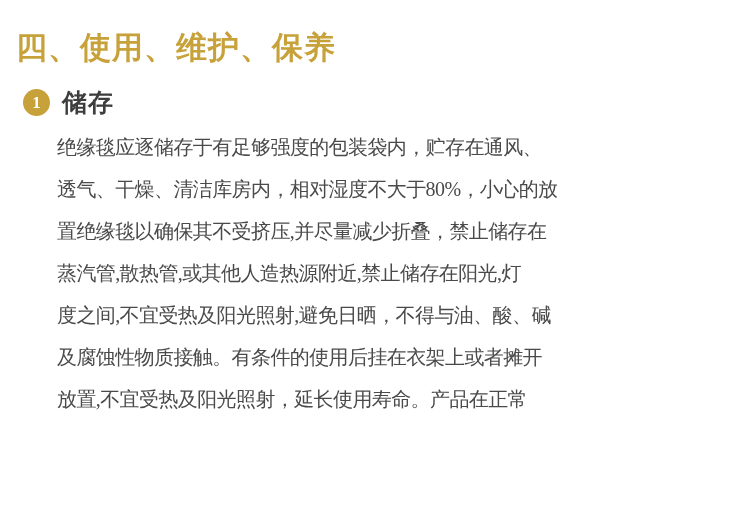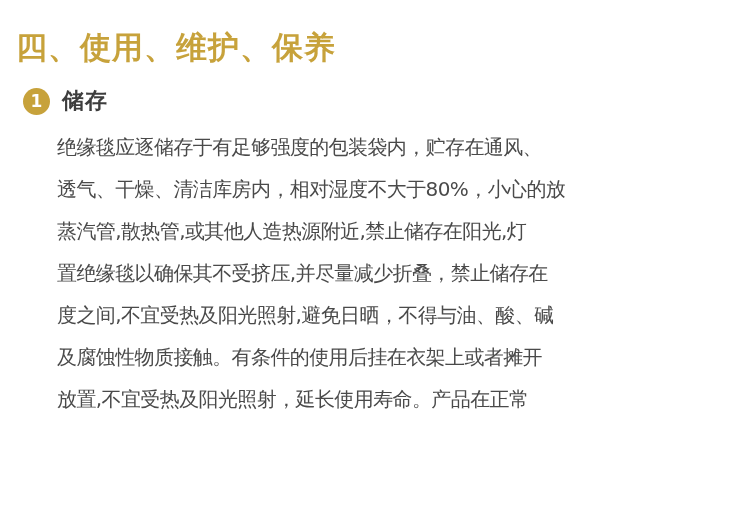--- a/index.html
+++ b/index.html
@@ -1,15 +1,15 @@
 <!DOCTYPE html>
 <html><head>
 <meta charset="utf-8">
 <style>
-  * { margin: 0; padding: 0; box-sizing: border-box; }
+  * { margin: 0; padding: 0; box-sizing: border-box; font-family: Liberation Serif, serif; }
   html, body {
     width: 750px;
     background: #ffffff;
     font-family: "DejaVu Sans", "Liberation Sans", sans-serif;
   }
   .page {
     position: relative;
     width: 750px;
     height: 513px;
     background: #ffffff;
@@ -40,21 +40,21 @@
     background: #c7a23b;
     color: #ffffff;
     font-size: 17px;
     font-weight: bold;
     display: flex;
     align-items: center;
     justify-content: center;
     line-height: 1;
   }
   .section-title {
-    font-size: 22px;
+    font-size: 25px;
     font-weight: bold;
     color: #3d3d3d;
     letter-spacing: 1px;
     text-align: center;
   }
   .body-text {
     position: absolute;
     left: 57px;
     top: 126px;
     width: 686px;
@@ -76,20 +76,20 @@
   <h1 class="doc-title">四、使用、维护、保养</h1>
 
   <div class="section-heading">
     <span class="num-badge">1</span>
     <span class="section-title">储存</span>
   </div>
 
   <div class="body-text">
     <div class="line">绝缘毯应逐储存于有足够强度的包装袋内，贮存在通风、</div>
     <div class="line">透气、干燥、清洁库房内，相对湿度不大于80%，小心的放</div>
+    <div class="line">置绝缘毯以确保其不受挤压,并尽量减少折叠，禁止储存在</div>
     <div class="line">蒸汽管,散热管,或其他人造热源附近,禁止储存在阳光,灯</div>
-    <div class="line">置绝缘毯以确保其不受挤压,并尽量减少折叠，禁止储存在</div>
     <div class="line">度之间,不宜受热及阳光照射,避免日晒，不得与油、酸、碱</div>
     <div class="line">及腐蚀性物质接触。有条件的使用后挂在衣架上或者摊开</div>
     <div class="line">放置,不宜受热及阳光照射，延长使用寿命。产品在正常</div>
   </div>
 
 </div>
 
 </body></html>

